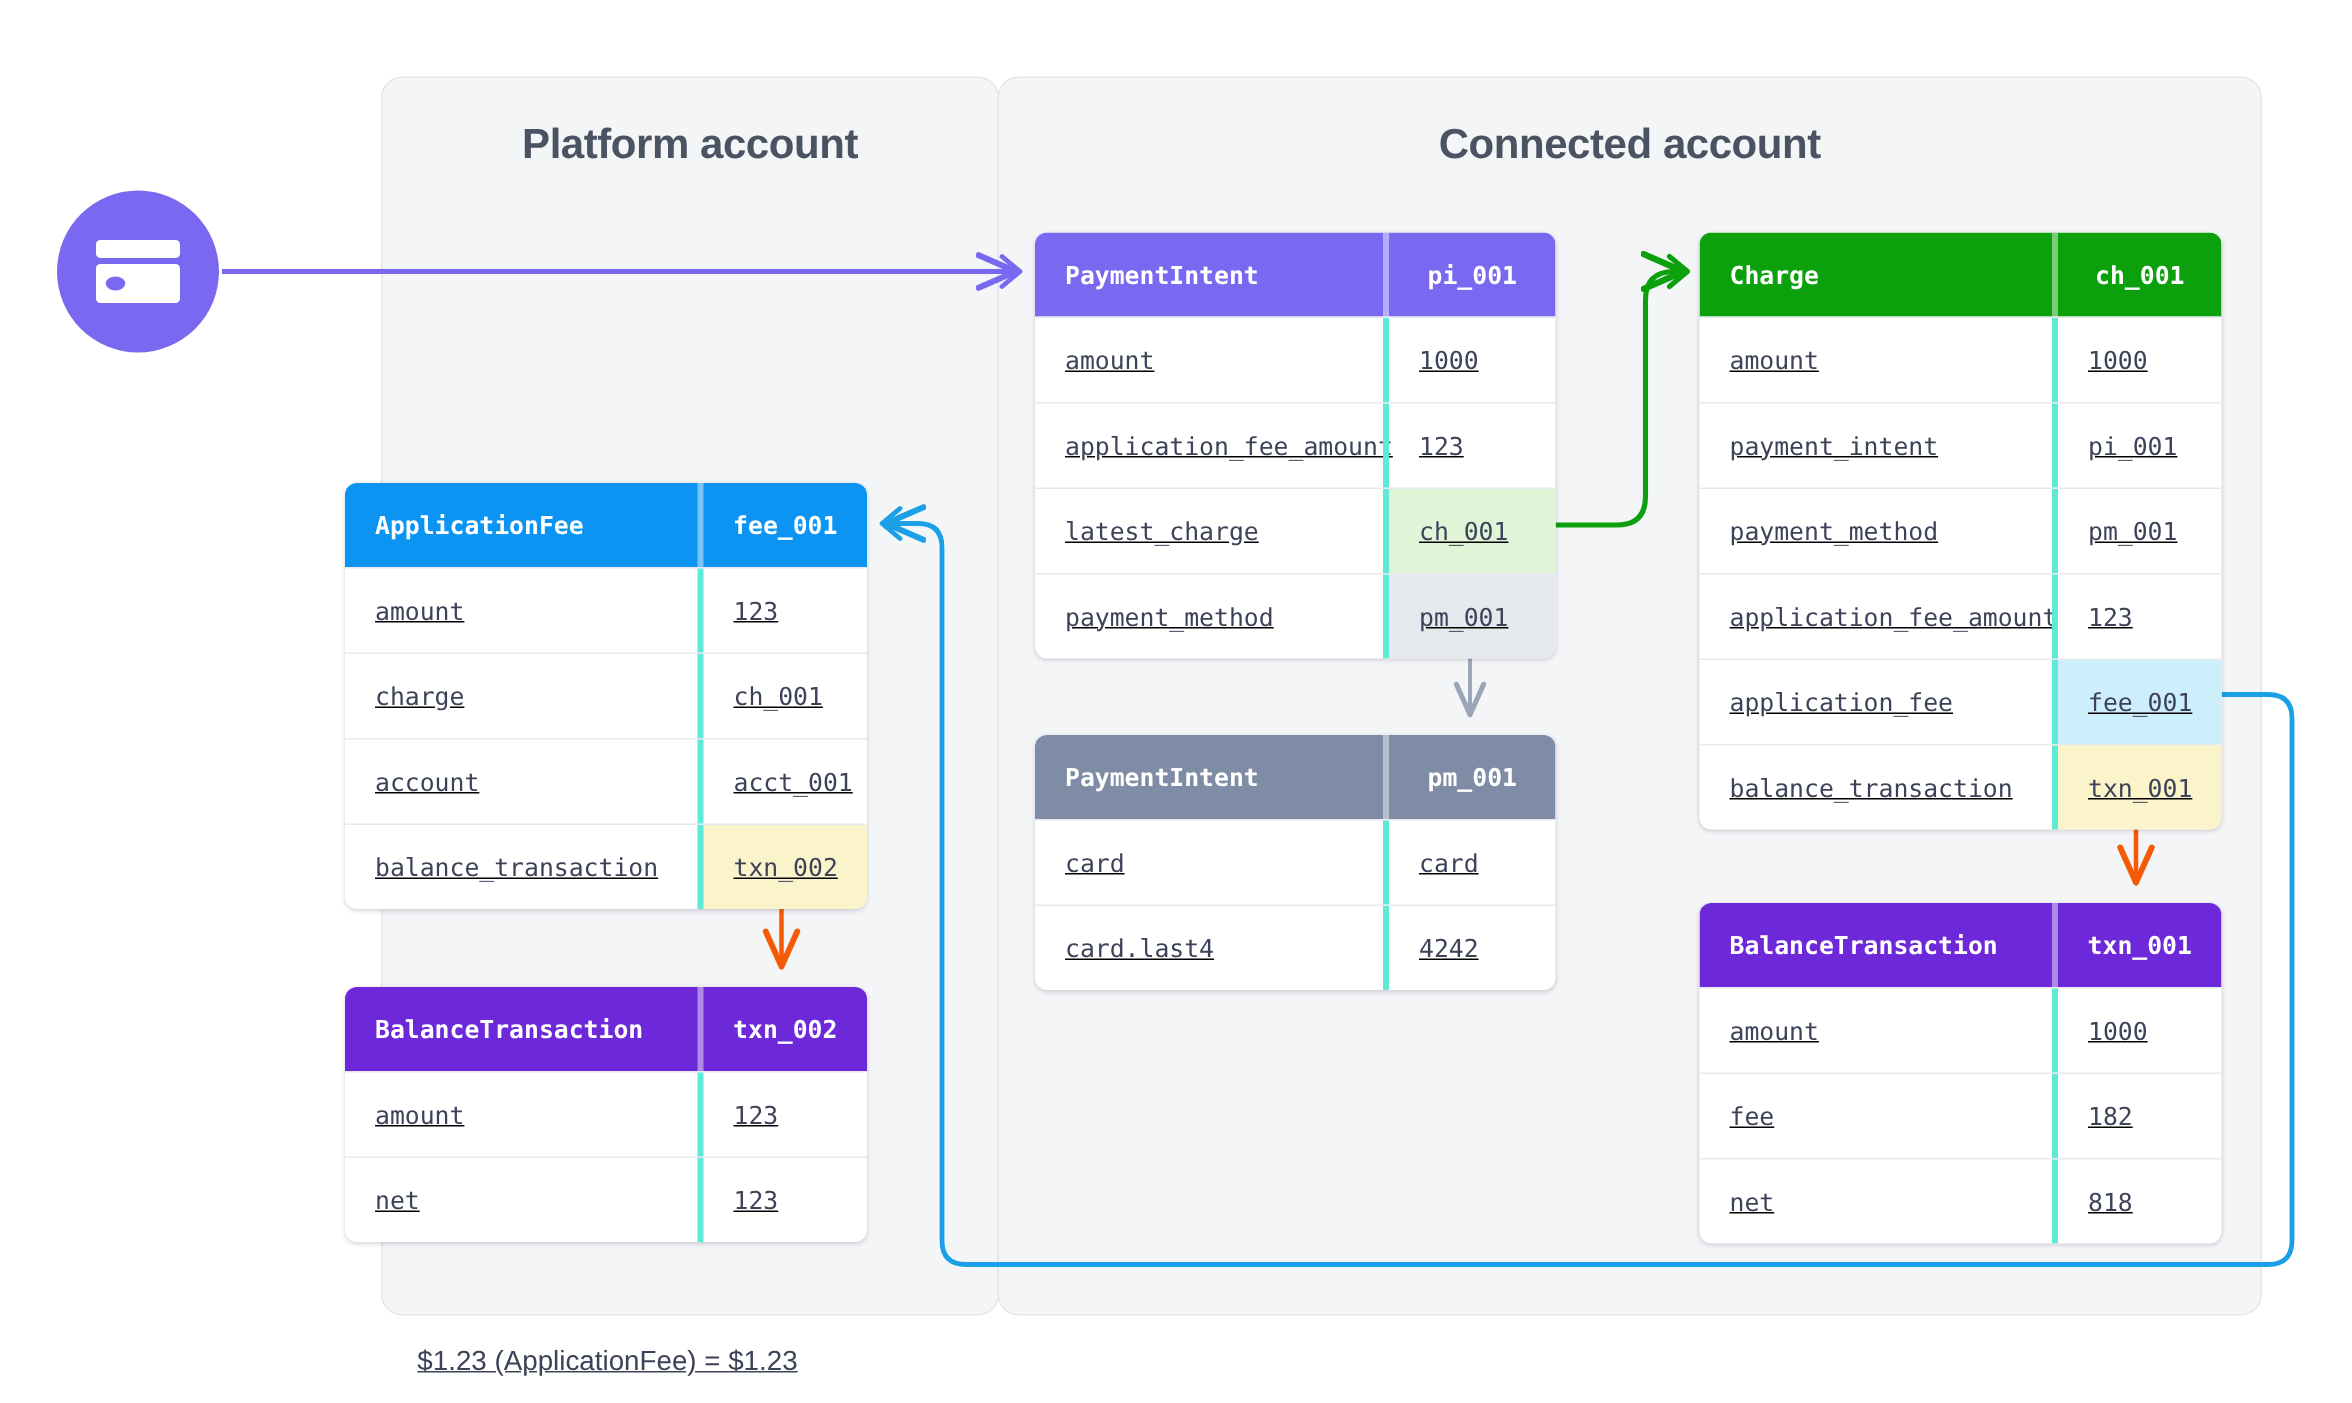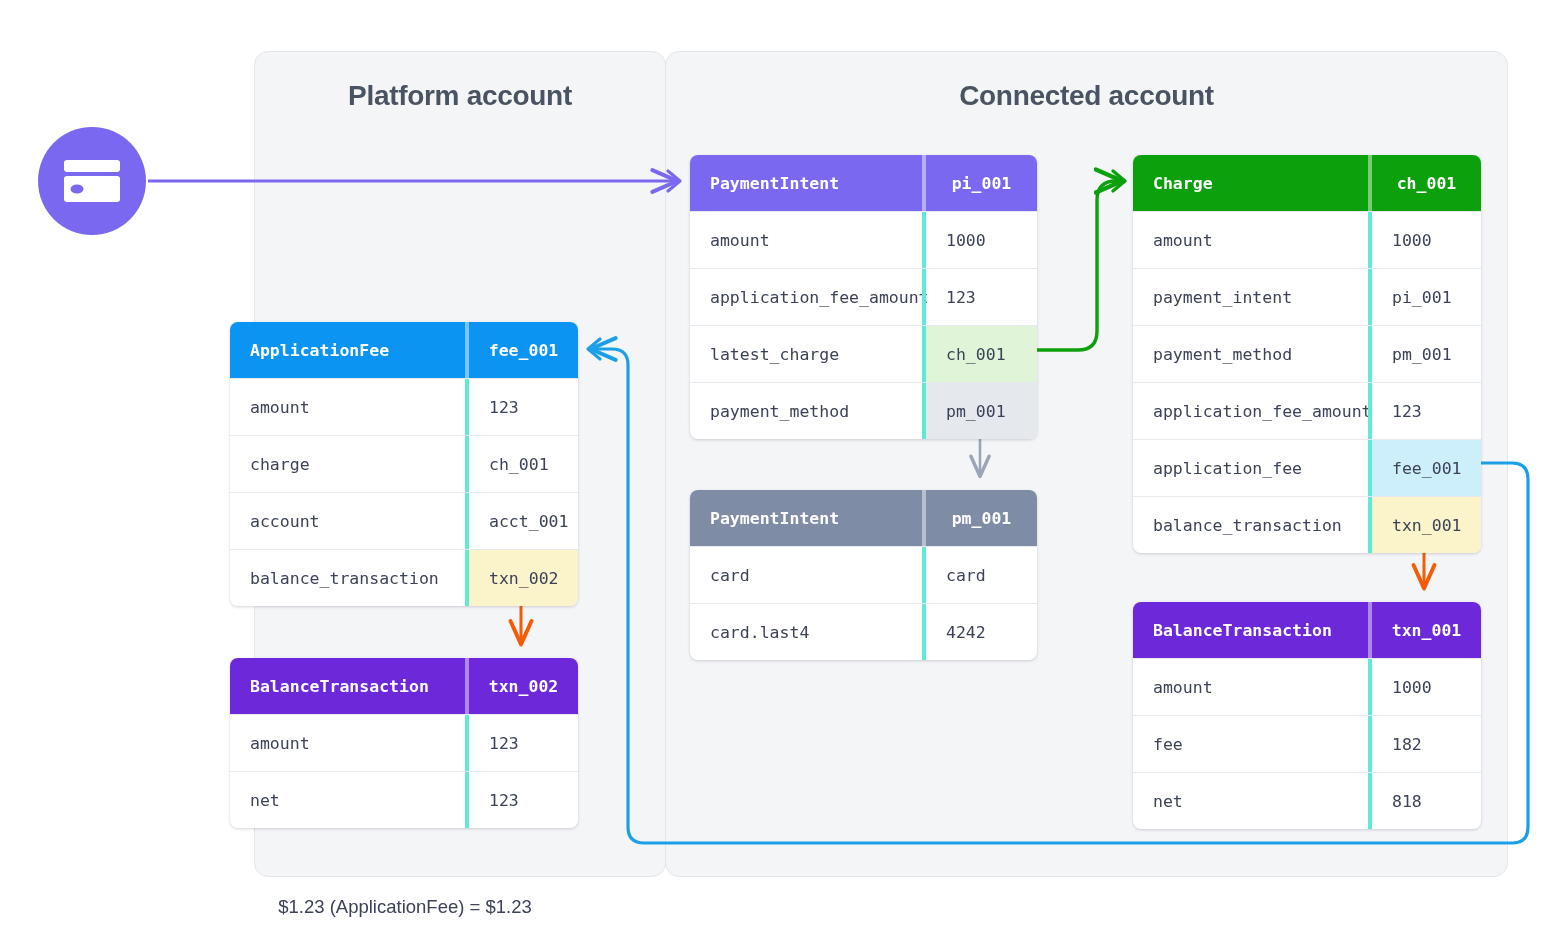--- a/index.html
+++ b/index.html
@@ -24,21 +24,21 @@
 
   
   .tbl{
     position:absolute;border-radius:8px;
     box-shadow:0 1px 3px rgba(60,66,87,.22);
     background:#ffffff;overflow:hidden;
     font-family:"DejaVu Sans Mono", monospace;
     z-index:5;
   }
   .trow{display:flex;height:56px;align-items:stretch;}
-  .trow + .trow{border-top:1px solid #e6e9ee;}
+  .trow + .trow{border-top:1px solid #e6e9ee;text-decoration:underline;}
   .tkey,.tval{
     display:flex;align-items:center;
     font-size:16.5px;color:#3c4257;box-sizing:border-box;
   }
   .tkey{padding-left:20px;}
   .tval{padding-left:20px;border-left:4px solid #5eead4;}
   .thead .tkey,.thead .tval{
     color:#ffffff;font-weight:bold;font-size:16.5px;border-left-color:rgba(255,255,255,.45);
   }
   .thead{border-top:none;}
@@ -74,20 +74,21 @@
   #card-icon{
     position:absolute;left:38px;top:127px;width:108px;height:108px;
     border-radius:50%;background:#7a69f0;z-index:6;
   }
   #card-icon svg{position:absolute;left:50%;top:50%;transform:translate(-50%,-50%);}
 
   
   .caption{
     position:absolute;text-align:center;font-size:18.5px;color:#3c4257;
     font-family:"Liberation Sans", sans-serif;
+    text-decoration:underline;
   }
   #caption-platform {left:210px;top:896px;width:390px;}
   #caption-connected{left:665px;top:896px;width:843px;}
 
   
   #connectors{position:absolute;left:0;top:0;width:1568px;height:935px;z-index:4;}
   #connectors-top{position:absolute;left:0;top:0;width:1568px;height:935px;z-index:7;pointer-events:none;}
 </style>
 </head>
 <body>

